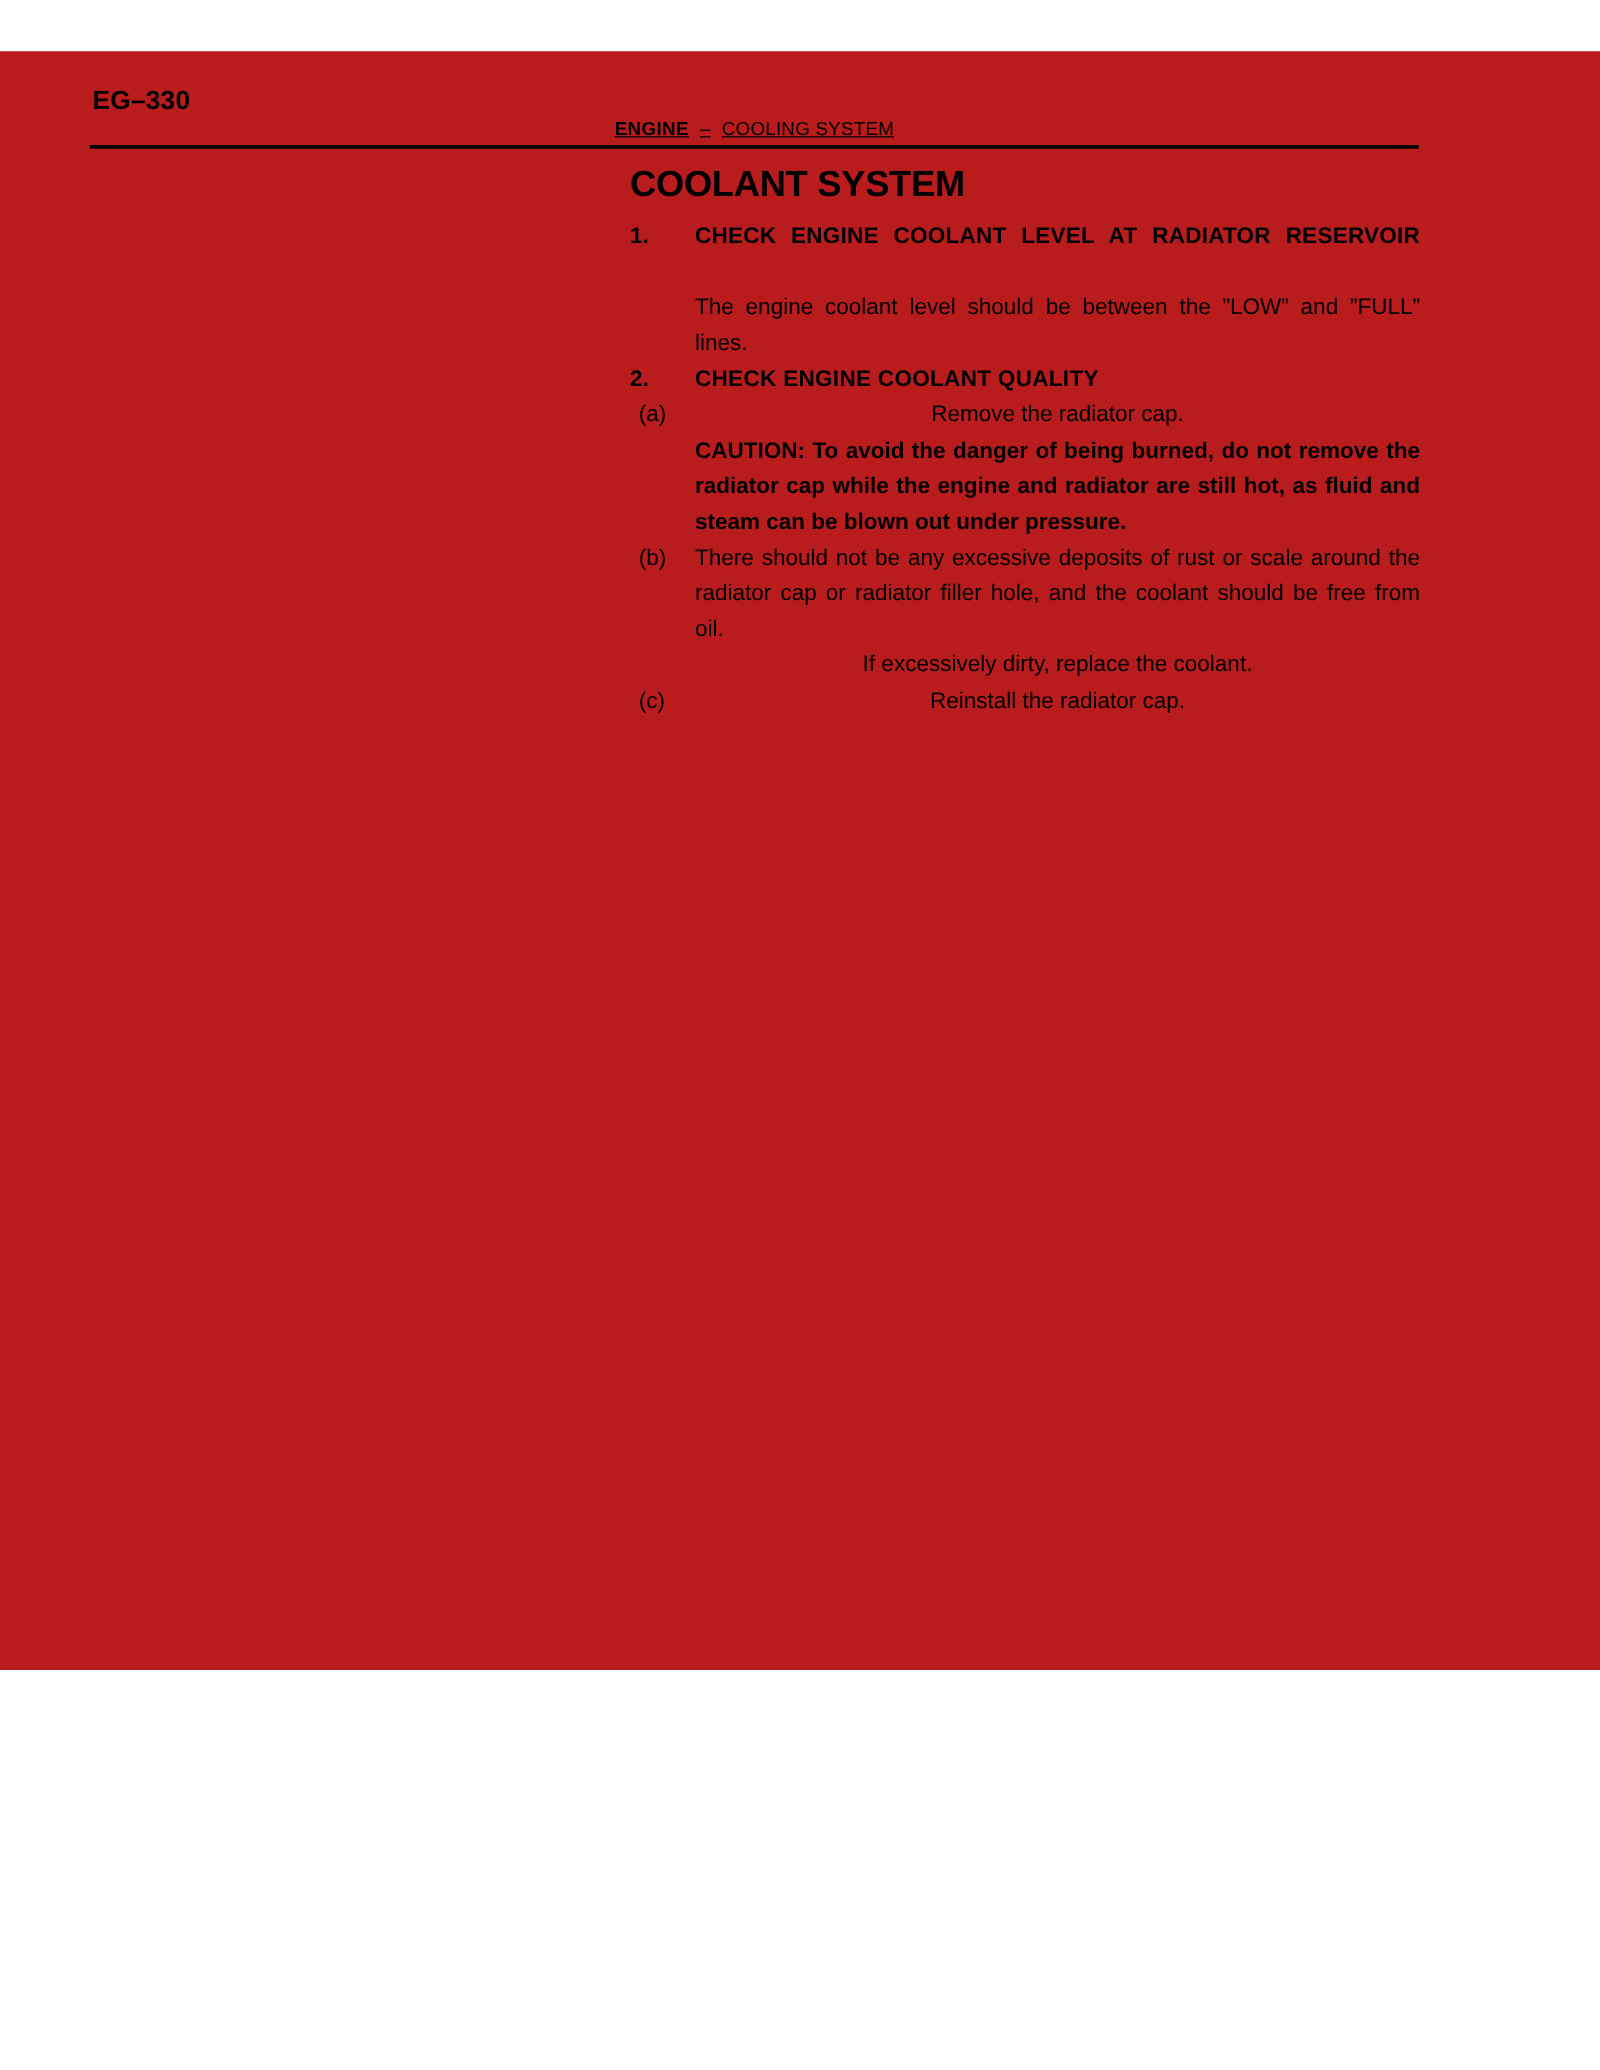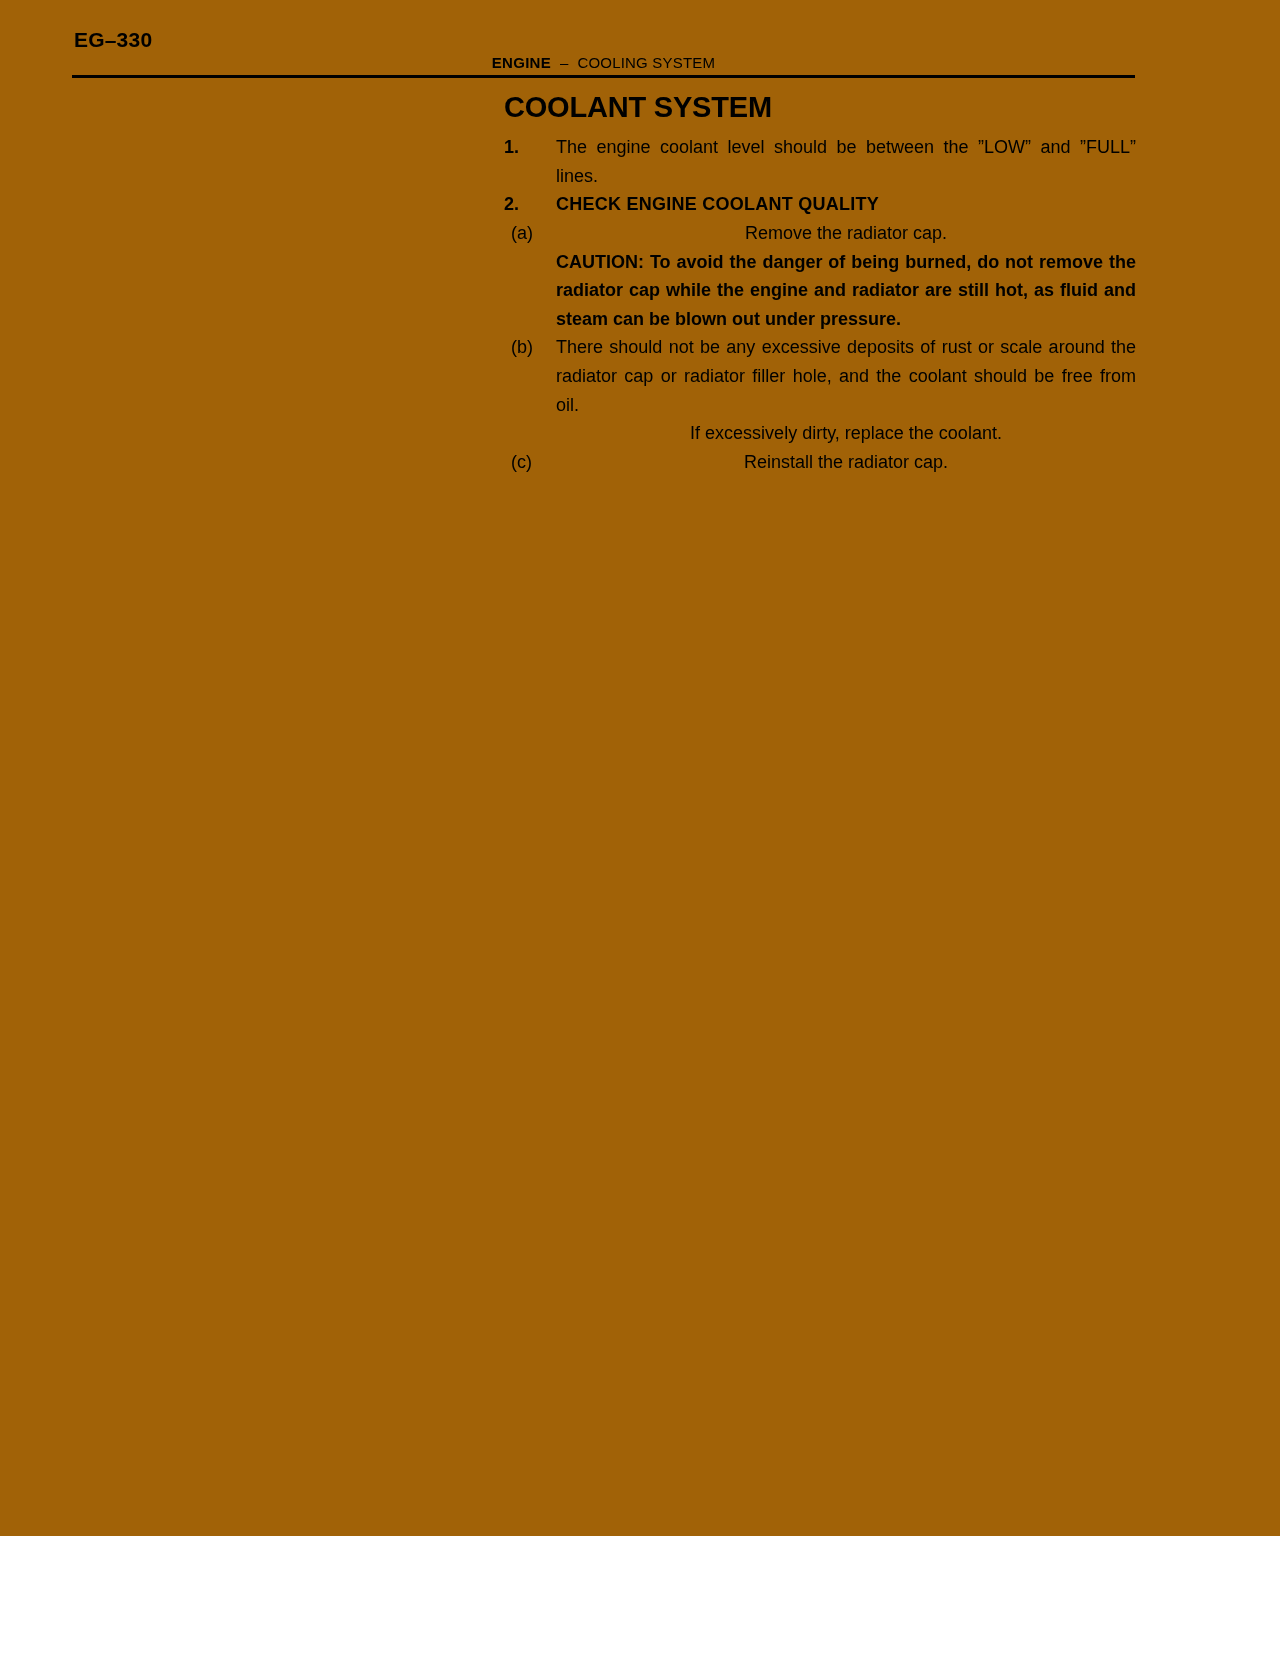--- a/index.html
+++ b/index.html
@@ -3,44 +3,46 @@
 <meta charset="utf-8">
 <style>
   html, body {
     margin: 0;
     padding: 0;
     background: #ffffff;
   }
   .page {
     position: relative;
     width: 1280px;
-    height: 1536px;
-    background: #a16207;
+    height: 1295px;
+    background: #b91c1c;
     font-family: "Liberation Sans", sans-serif;
     color: #000000;
     overflow: hidden;
+    margin-top: 41px;
   }
 
   
   .page-number {
     position: absolute;
     left: 74px;
     top: 28px;
     font-size: 21px;
     font-weight: bold;
     letter-spacing: 0.2px;
   }
   .running-head {
     position: absolute;
     left: 72px;
     top: 54px;
     width: 1063px;
     text-align: center;
     font-size: 15px;
     white-space: nowrap;
+    text-decoration: underline;
   }
   .running-head .rh-engine {
     font-weight: bold;
     letter-spacing: 0.3px;
   }
   .running-head .rh-dash {
     padding: 0 9px;
     font-weight: normal;
   }
   .running-head .rh-section {
@@ -141,20 +143,21 @@
 
   <div class="header-rule"></div>
 
   <div class="content">
 
     <h1 class="doc-title">COOLANT SYSTEM</h1>
 
     <div class="step">
       <div class="marker num">1.</div>
       <div class="body">
+        <p class="p head-wide">CHECK ENGINE COOLANT LEVEL AT RADIATOR RESERVOIR</p>
         <p class="p">The engine coolant level should be between the ”LOW” and ”FULL” lines.</p>
       </div>
     </div>
 
     <div class="step">
       <div class="marker num">2.</div>
       <div class="body">
         <p class="p head">CHECK ENGINE COOLANT QUALITY</p>
       </div>
     </div>

